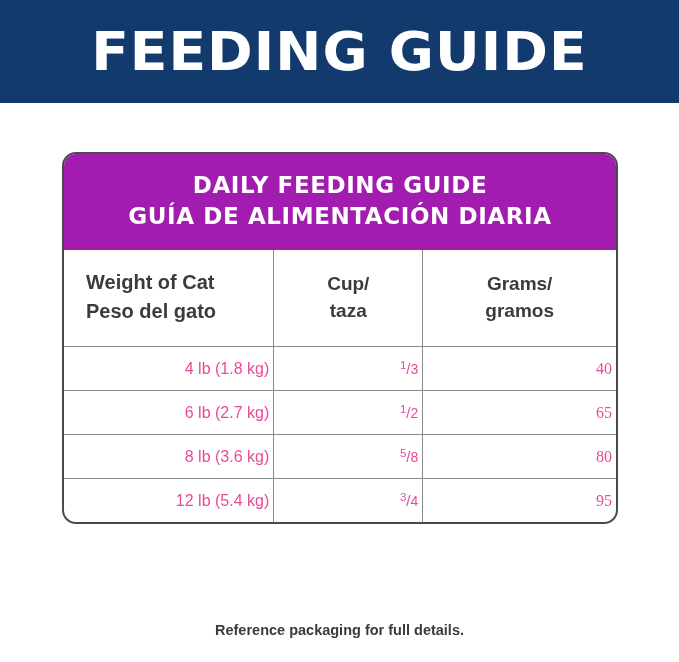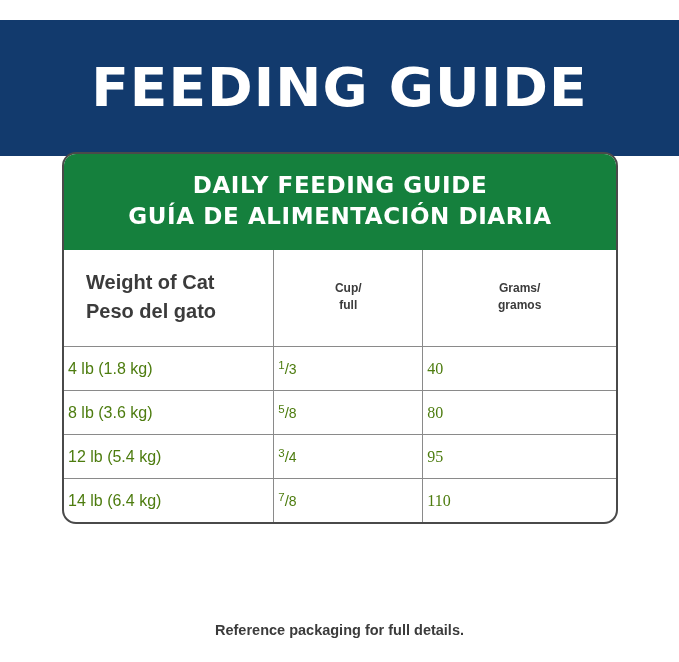--- a/index.html
+++ b/index.html
@@ -20,26 +20,25 @@
     height: 662px;
     background: #ffffff;
   }
 
   
   .banner {
     position: absolute;
     left: 0;
     top: 0;
     width: 679px;
-    height: 136px;
+    height: 103px;
     background: #123a6d;
     display: flex;
     align-items: center;
     justify-content: center;
-    margin-top: 20px;
   }
   .banner-title {
     color: #ffffff;
     font-size: 54px;
     font-weight: bold;
     letter-spacing: 1px;
     line-height: 1;
     text-align: center;
     font-family: "DejaVu Sans", sans-serif;
     transform: scaleX(1.02);
@@ -51,21 +50,21 @@
     left: 62px;
     top: 152px;
     width: 556px;
     border: 2px solid #4a4a4a;
     border-radius: 14px;
     overflow: hidden;
     background: #ffffff;
     box-sizing: border-box;
   }
   .card-header {
-    background: #15803d;
+    background: #a21caf;
     color: #ffffff;
     padding: 16px 10px 18px 10px;
     text-align: center;
   }
   .card-header .line1 {
     font-size: 23px;
     font-weight: bold;
     letter-spacing: 0.6px;
     line-height: 1.35;
     font-family: "DejaVu Sans", sans-serif;
@@ -82,40 +81,40 @@
   table.feeding {
     width: 100%;
     border-collapse: collapse;
     table-layout: fixed;
   }
   table.feeding col.c1 { width: 38%; }
   table.feeding col.c2 { width: 27%; }
   table.feeding col.c3 { width: 35%; }
 
   table.feeding th {
-    font-size: 12px;
+    font-size: 19px;
     font-weight: bold;
     color: #3b3b3b;
     padding: 18px 6px 20px 6px;
     vertical-align: middle;
     line-height: 1.45;
     border-right: 1px solid #8a8a8a;
     border-bottom: 1px solid #8a8a8a;
   }
   table.feeding th.col-weight {
     text-align: left;
     padding-left: 22px;
     font-size: 20px;
   }
   table.feeding th:last-child { border-right: none; }
 
   table.feeding td {
     font-size: 16px;
-    color: #4d7c0f;
-    text-align: left;
+    color: #ec4899;
+    text-align: right;
     padding: 6px 4px 6px 4px;
     height: 31px;
     border-right: 1px solid #8a8a8a;
     border-bottom: 1px solid #8a8a8a;
     vertical-align: middle;
   }
   table.feeding td:last-child { border-right: none; font-family: Liberation Serif, serif; }
   table.feeding tr:last-child td { border-bottom: none; }
 
   .frac {
@@ -170,55 +169,55 @@
         <col class="c3">
       </colgroup>
       <thead>
         <tr>
           <th class="col-weight">
             <div>Weight of Cat</div>
             <div>Peso del gato</div>
           </th>
           <th>
             <div>Cup/</div>
-            <div>full</div>
+            <div>taza</div>
           </th>
           <th>
             <div>Grams/</div>
             <div>gramos</div>
           </th>
         </tr>
       </thead>
       <tbody>
 
         <tr>
           <td>4 lb (1.8 kg)</td>
           <td><span class="frac"><sup>1</sup><span class="slash">/</span><sub>3</sub></span></td>
           <td>40</td>
         </tr>
 
+        <tr>
+          <td>6 lb (2.7 kg)</td>
+          <td><span class="frac"><sup>1</sup><span class="slash">/</span><sub>2</sub></span></td>
+          <td>65</td>
+        </tr>
 
         <tr>
           <td>8 lb (3.6 kg)</td>
           <td><span class="frac"><sup>5</sup><span class="slash">/</span><sub>8</sub></span></td>
           <td>80</td>
         </tr>
 
 
         <tr>
           <td>12 lb (5.4 kg)</td>
           <td><span class="frac"><sup>3</sup><span class="slash">/</span><sub>4</sub></span></td>
           <td>95</td>
         </tr>
 
-        <tr>
-          <td>14 lb (6.4 kg)</td>
-          <td><span class="frac"><sup>7</sup><span class="slash">/</span><sub>8</sub></span></td>
-          <td>110</td>
-        </tr>
 
 
       </tbody>
     </table>
   </div>
 
   <div class="footnote">Reference packaging for full details.</div>
 
 </div>
 

